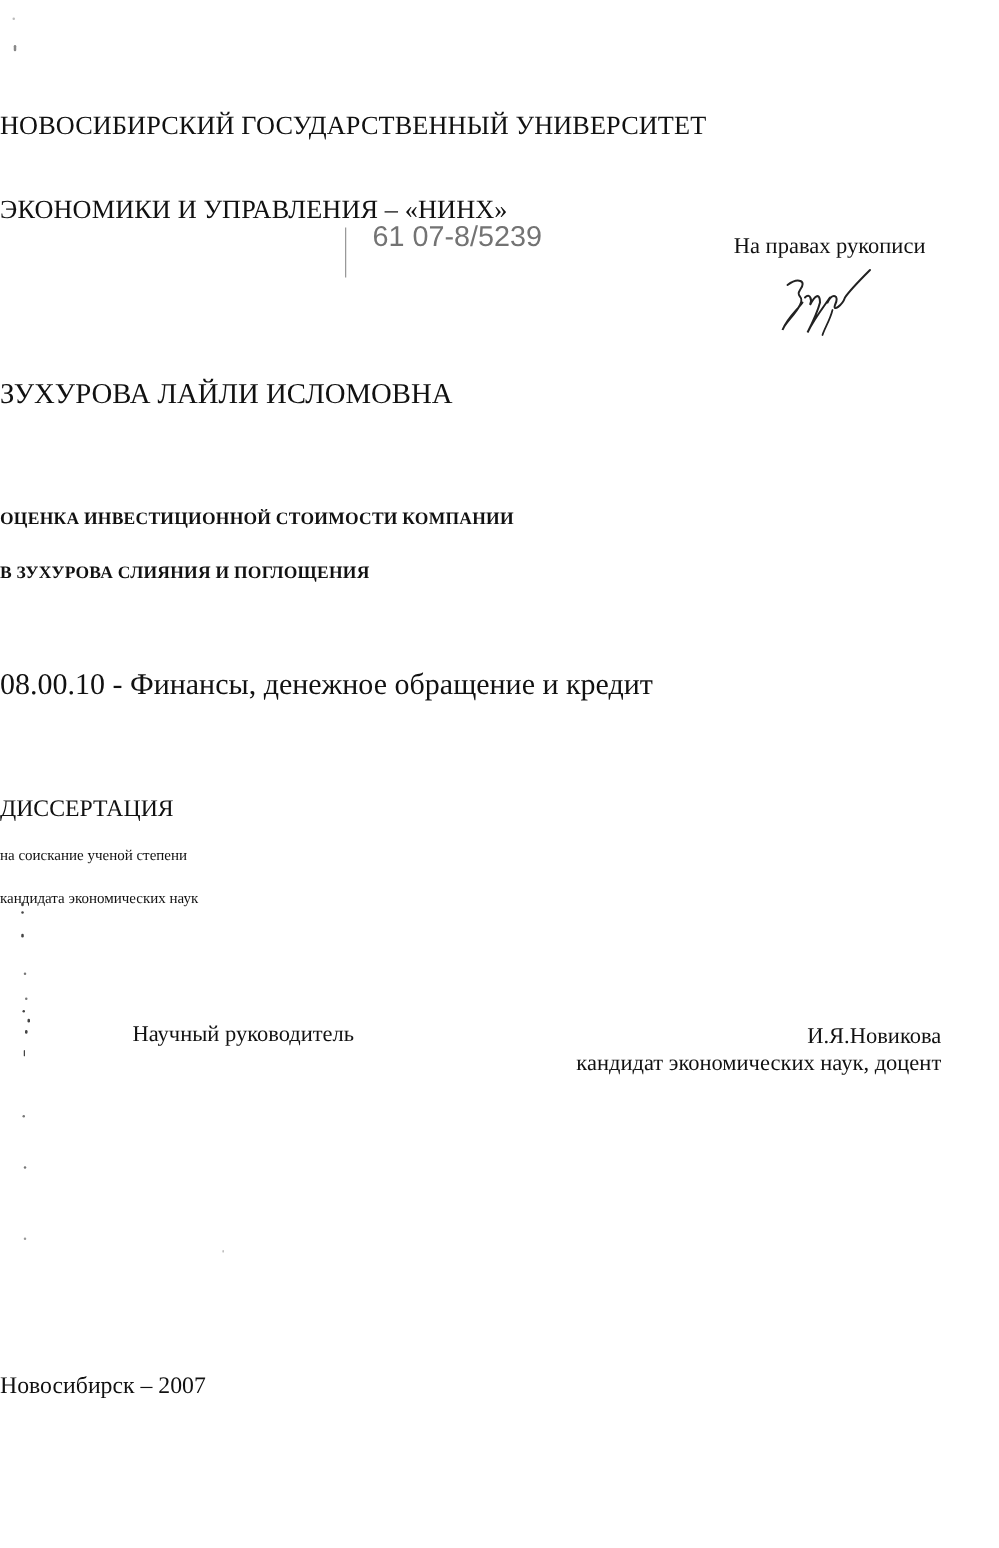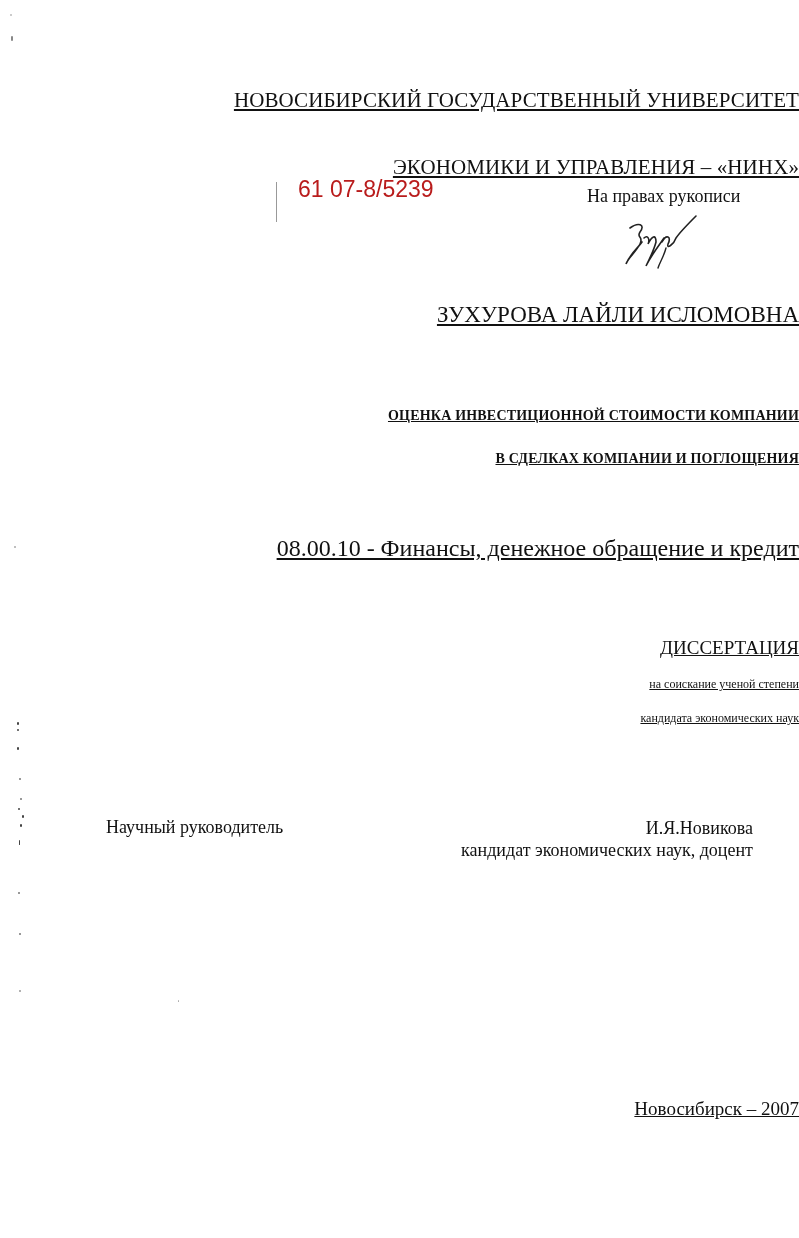--- a/index.html
+++ b/index.html
@@ -9,30 +9,30 @@
     }
     body {
       width: 799px;
       height: 1238px;
       position: relative;
       overflow: hidden;
       font-family: "Liberation Serif", "DejaVu Serif", serif;
       color: #111111;
     }
     .abs { position: absolute; }
-    .center { left: 0; width: 799px; text-align: right; text-decoration: underline; }
+    .center { left: 0; width: 799px; text-align: left; }
     .org {
       font-size: 21px;
       letter-spacing: 0.1px;
     }
     .archive {
       left: 298px; top: 176px;
       font-family: "Liberation Sans", "DejaVu Sans", sans-serif;
       font-size: 23px;
-      color: #b91c1c;
+      color: #737373;
     }
     .archive-bar {
       left: 276px; top: 182px;
       width: 1px; height: 40px;
       background: #999;
     }
     .rights {
       left: 587px; top: 186px;
       font-size: 18px;
     }
@@ -96,21 +96,21 @@
   <svg class="abs signature" viewBox="0 0 80 56">
     <path d="M10 14 C18 8, 26 10, 20 18 C16 24, 24 22, 20 30 C16 38, 8 44, 6 50 C10 40, 18 34, 22 28" fill="none" stroke="#222" stroke-width="1.6" stroke-linecap="round"></path>
     <path d="M24 24 C28 20, 30 26, 28 30 C32 22, 36 20, 36 28 C34 36, 30 44, 26 52 C32 40, 40 30, 44 24" fill="none" stroke="#222" stroke-width="1.6" stroke-linecap="round"></path>
     <path d="M42 28 C46 20, 52 22, 48 30 C46 36, 54 30, 56 24 C60 18, 68 10, 76 2" fill="none" stroke="#222" stroke-width="1.6" stroke-linecap="round"></path>
     <path d="M46 34 C44 42, 40 48, 38 54" fill="none" stroke="#222" stroke-width="1.4" stroke-linecap="round"></path>
   </svg>
 
   <div class="abs center author">ЗУХУРОВА ЛАЙЛИ ИСЛОМОВНА</div>
 
   <div class="abs center title" style="top:408px;">ОЦЕНКА ИНВЕСТИЦИОННОЙ СТОИМОСТИ КОМПАНИИ</div>
-  <div class="abs center title" style="top:451px;">В СДЕЛКАХ КОМПАНИИ И ПОГЛОЩЕНИЯ</div>
+  <div class="abs center title" style="top:451px;">В ЗУХУРОВА СЛИЯНИЯ И ПОГЛОЩЕНИЯ</div>
 
   <div class="abs center spec">08.00.10 - Финансы, денежное обращение и кредит</div>
 
   <div class="abs center diss">ДИССЕРТАЦИЯ</div>
   <div class="abs center small" style="top:677px;">на соискание ученой степени</div>
   <div class="abs center small" style="top:711px;">кандидата экономических наук</div>
 
   <div class="abs supervisor-label">Научный руководитель</div>
   <div class="abs supervisor-info">
     <div>И.Я.Новикова</div>

